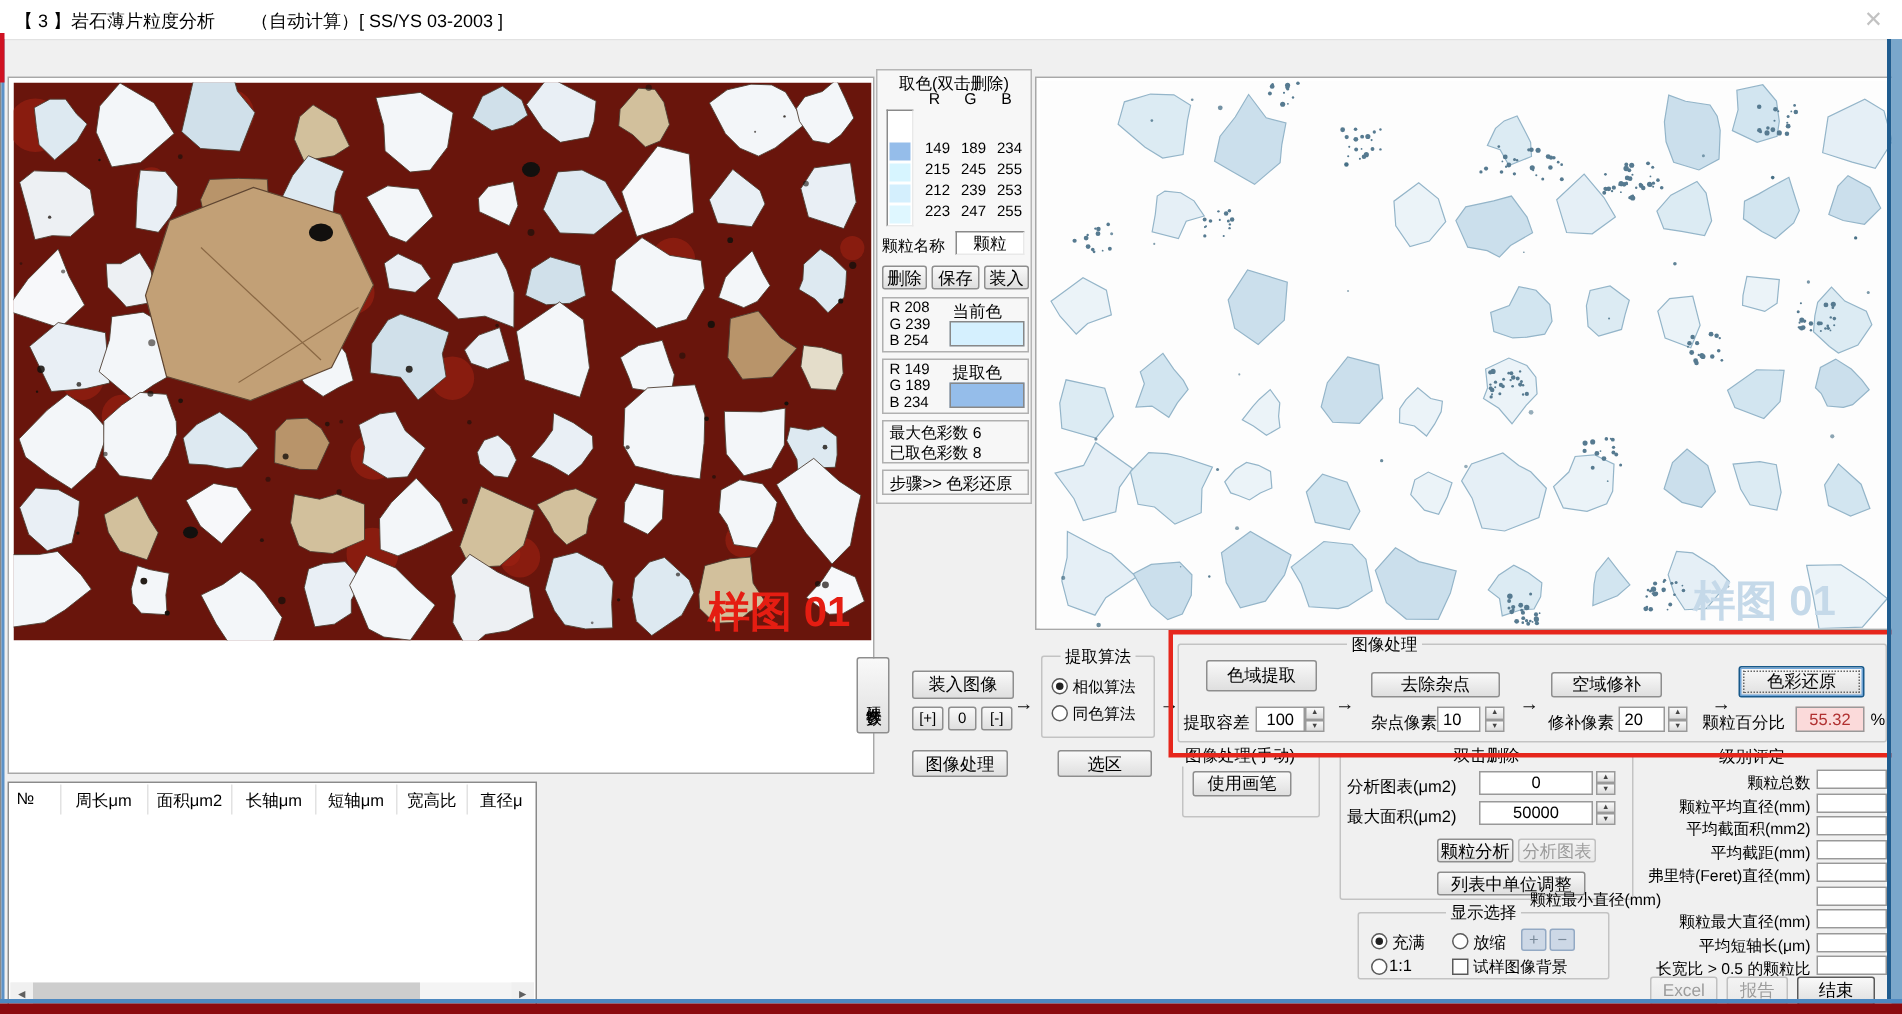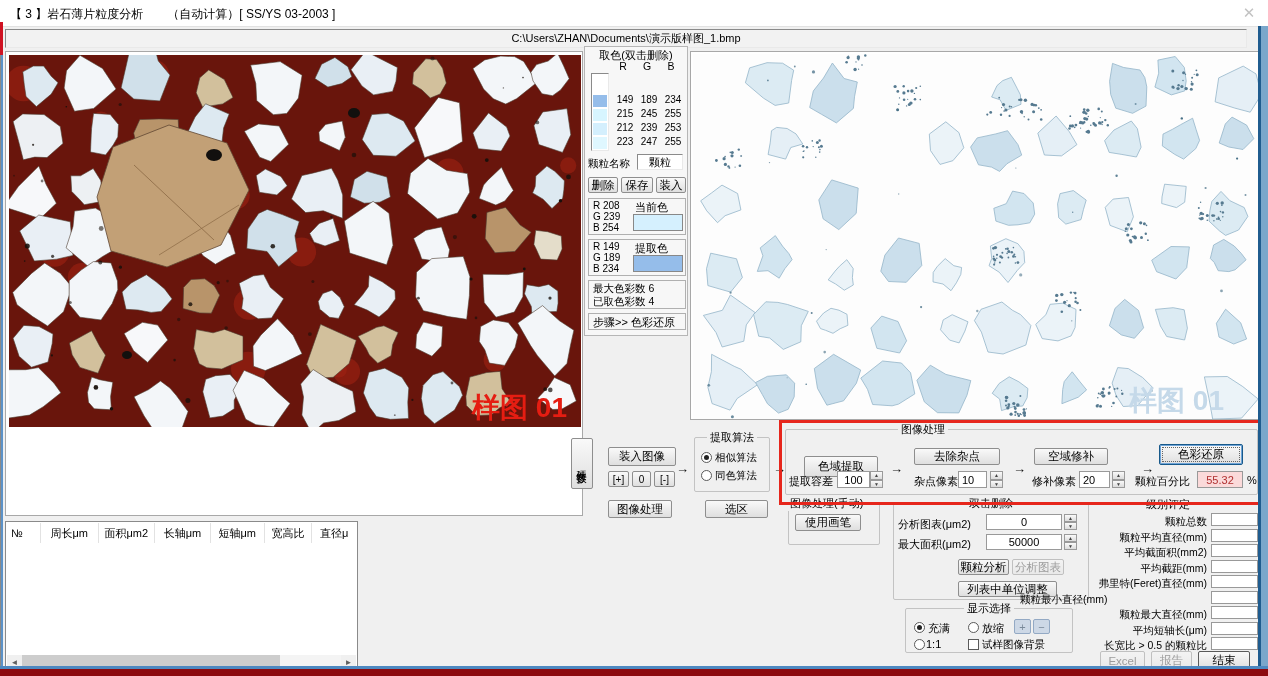--- a/index.html
+++ b/index.html
@@ -49,21 +49,20 @@
 </head>
 <body>
 
 <div class="screen">
 
   <div class="titlebar">
     <span class="title-text">【 3 】岩石薄片粒度分析　　（自动计算）[ SS/YS 03-2003 ]</span>
     <span class="close-x">✕</span>
   </div>
 
-  <div class="abs sunken pathbar" style="left:5px;top:29px;width:1242px;height:19px">C:\Users\ZHAN\Documents\演示版样图_1.bmp</div>
 
   <div class="panel" style="left:5px;top:51px;width:578px;height:465px">
     <svg id="svgL" class="abs" style="left:3px;top:3px" width="572" height="372">
       <rect x="0" y="0" width="572" height="372" fill="#69150c"></rect>
       <g id="gL">
           <circle cx="292.6" cy="197.1" r="14.5" fill="#9e2213" opacity="0.6"></circle>
           <circle cx="337.6" cy="316.5" r="13.5" fill="#9e2213" opacity="0.6"></circle>
           <circle cx="45.8" cy="197.3" r="14.5" fill="#9e2213" opacity="0.6"></circle>
           <circle cx="257.6" cy="178.6" r="17.8" fill="#9e2213" opacity="0.6"></circle>
           <circle cx="240.2" cy="249.3" r="15.5" fill="#9e2213" opacity="0.6"></circle>
@@ -257,21 +256,21 @@
     </div>
     <div class="infobox" style="left:3px;top:192px;width:98px;height:37px">
       <div class="lbl mini" style="left:4px;top:1px">R 149</div>
       <div class="lbl mini" style="left:4px;top:12px">G 189</div>
       <div class="lbl mini" style="left:4px;top:23px">B 234</div>
       <div class="lbl" style="left:46px;top:1px">提取色</div>
       <div class="abs" style="left: 44px; top: 15px; width: 50px; height: 17px; border: 1px solid rgb(136, 136, 136); background: rgb(149, 189, 234);"></div>
     </div>
     <div class="infobox" style="left:3px;top:233px;width:98px;height:29px">
       <div class="lbl" style="left:4px;top:1px;font-size:10.5px">最大色彩数 6</div>
-      <div class="lbl" style="left:4px;top:14px;font-size:10.5px">已取色彩数 4</div>
+      <div class="lbl" style="left:4px;top:14px;font-size:10.5px">已取色彩数 8</div>
     </div>
     <div class="infobox" style="left:3px;top:266px;width:98px;height:17px">
       <div class="lbl" style="left:4px;top:1px">步骤&gt;&gt; 色彩还原</div>
     </div>
   </div>
 
   <div class="panel" style="left:690px;top:51px;width:573px;height:369px">
     <svg id="svgR" class="abs" style="left:2px;top:2px" width="569" height="365">
       <rect x="0" y="0" width="569" height="365" fill="#fdfdfd"></rect>
       <g id="gR">
@@ -639,21 +638,21 @@
     <span class="lbl" style="left:20px;top:31px;font-size:10.5px">同色算法</span>
   </div>
   <div class="btn" style="left:705px;top:500px;width:63px;height:18px">选区</div>
 
   <span class="arrow" style="left:676px;top:461px">→</span>
   <span class="arrow" style="left:773px;top:461px">→</span>
 
   <div class="groupbox" style="left:785px;top:429px;width:473px;height:66px">
     <span class="gb-label" style="left:112px">图像处理</span>
 
-    <div class="btn" style="left:18px;top:26px;width:74px;height:21px">色域提取</div>
+    <div class="btn" style="left:18px;top:10px;width:74px;height:21px">色域提取</div>
     <span class="lbl" style="left:3px;top:44px">提取容差</span>
     <div class="field" style="left:51px;top:41px;width:33px;height:17px">100</div>
     <div class="spin" style="left:84px;top:41px;height:17px">
       <div class="spin-b">▲</div>
         <div class="spin-b">▼</div>
     </div>
 
     <div class="btn" style="left:128px;top:18px;width:86px;height:17px">去除杂点</div>
     <span class="lbl" style="left:128px;top:44px">杂点像素</span>
     <div class="field" style="left:172px;top:41px;width:29px;height:17px;justify-content:flex-start;padding-left:3px">10</div>

